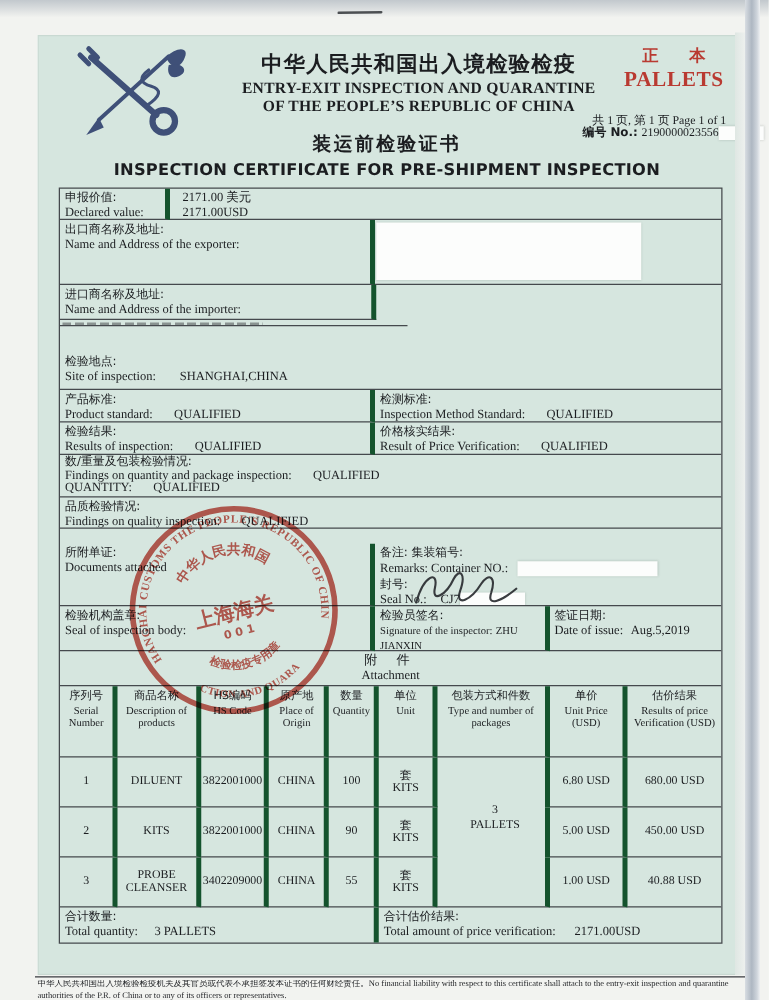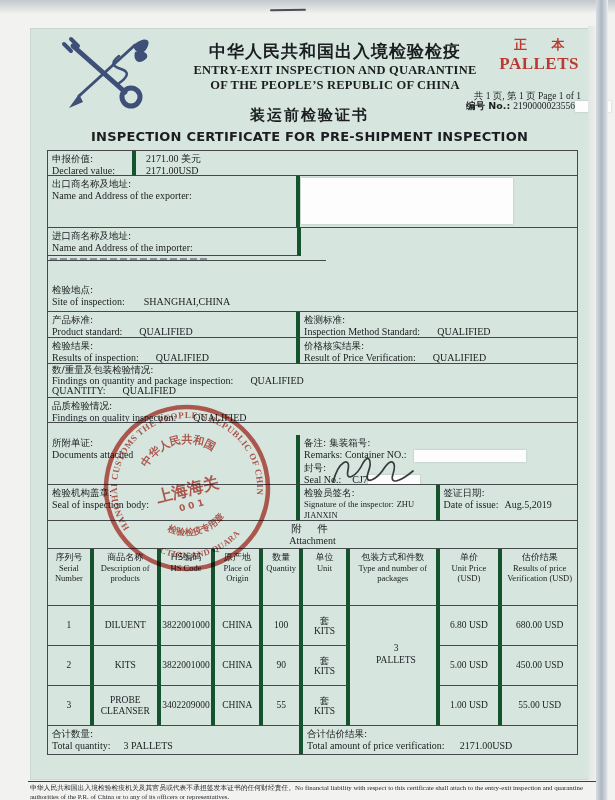--- a/index.html
+++ b/index.html
@@ -375,21 +375,21 @@
       <div class="cell c2">PROBE CLEANSER</div>
       <div class="cell c3">3402209000</div>
       <div class="cell c4">CHINA</div>
       <div class="cell c5">55</div>
       <div class="cell c6">
         <span class="unit-cn">套</span>
         <span>KITS</span>
       </div>
       <div class="cell c7"></div>
       <div class="cell c8">1.00 USD</div>
-      <div class="cell c9 last">55.00 USD</div>
+      <div class="cell c9 last">40.88 USD</div>
     </div>
 
     <div class="row r16">
       <div class="cell t-l">
         <div class="lab-cn">合计数量:</div>
         <div>
           <span class="lab-en">Total quantity:</span>
           <span class="val" style="margin-left:10px;">3 PALLETS</span>
         </div>
       </div>

